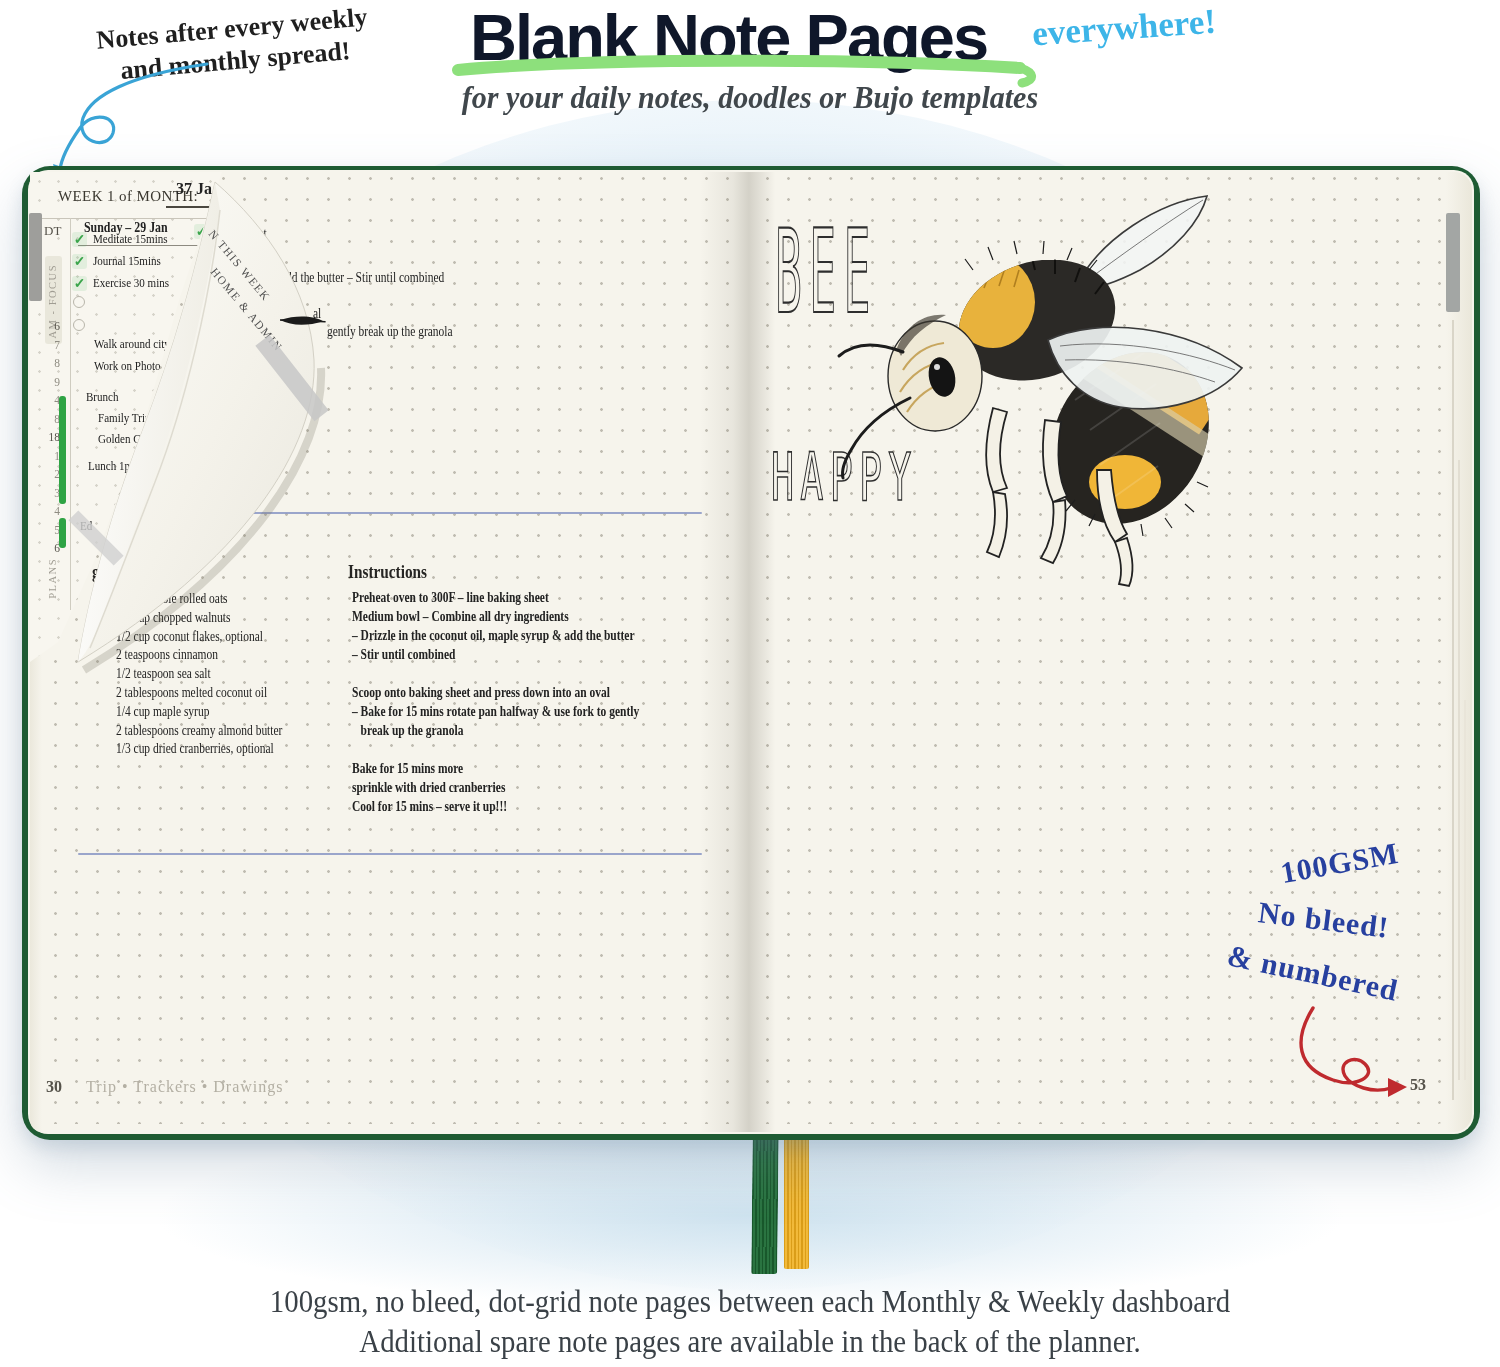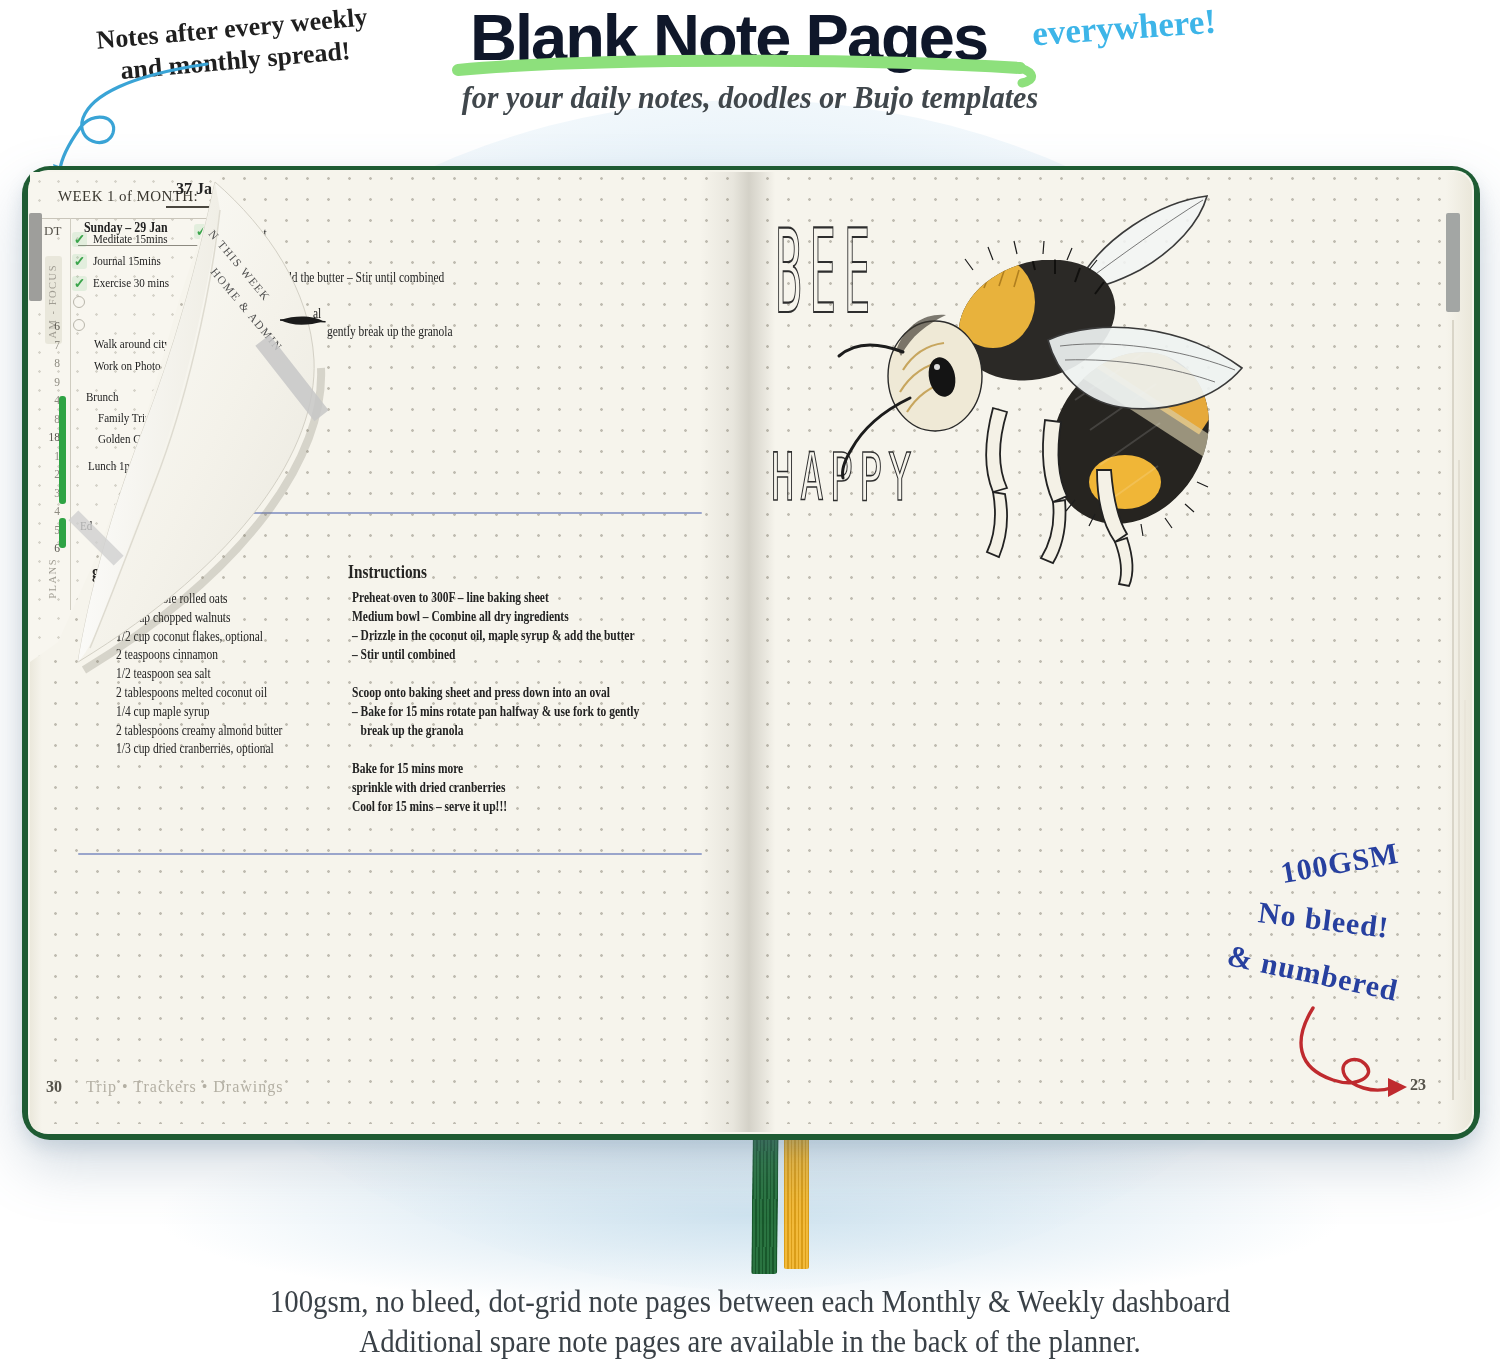--- a/index.html
+++ b/index.html
@@ -368,21 +368,21 @@
   </svg>
 
   <div class="abs note-blue nb0">100GSM</div>
   <div class="abs note-blue nb1">No bleed!</div>
   <div class="abs note-blue nb2">&amp; numbered</div>
 
   <svg class="abs" style="left:1285px; top:1000px;" width="150" height="110">
     <path d="M28,8 C 8,40 12,68 48,80 C 72,88 92,76 80,64 C 70,54 52,62 60,76 C 66,86 88,94 106,88" stroke="#bf2a2e" stroke-width="3.4" fill="none" stroke-linecap="round"></path>
     <polygon points="103,78 122,87 103,97" fill="#bf2a2e"></polygon>
   </svg>
-  <div class="abs page31">23</div>
+  <div class="abs page31">53</div>
 
   <div class="abs tab tab-left"></div>
   <div class="abs tab tab-right"></div>
 
   <div class="abs caption cap1">100gsm, no bleed, dot-grid note pages between each Monthly &amp; Weekly dashboard</div>
   <div class="abs caption cap2">Additional spare note pages are available in the back of the planner.</div>
 
 </div>
 
 </body></html>

